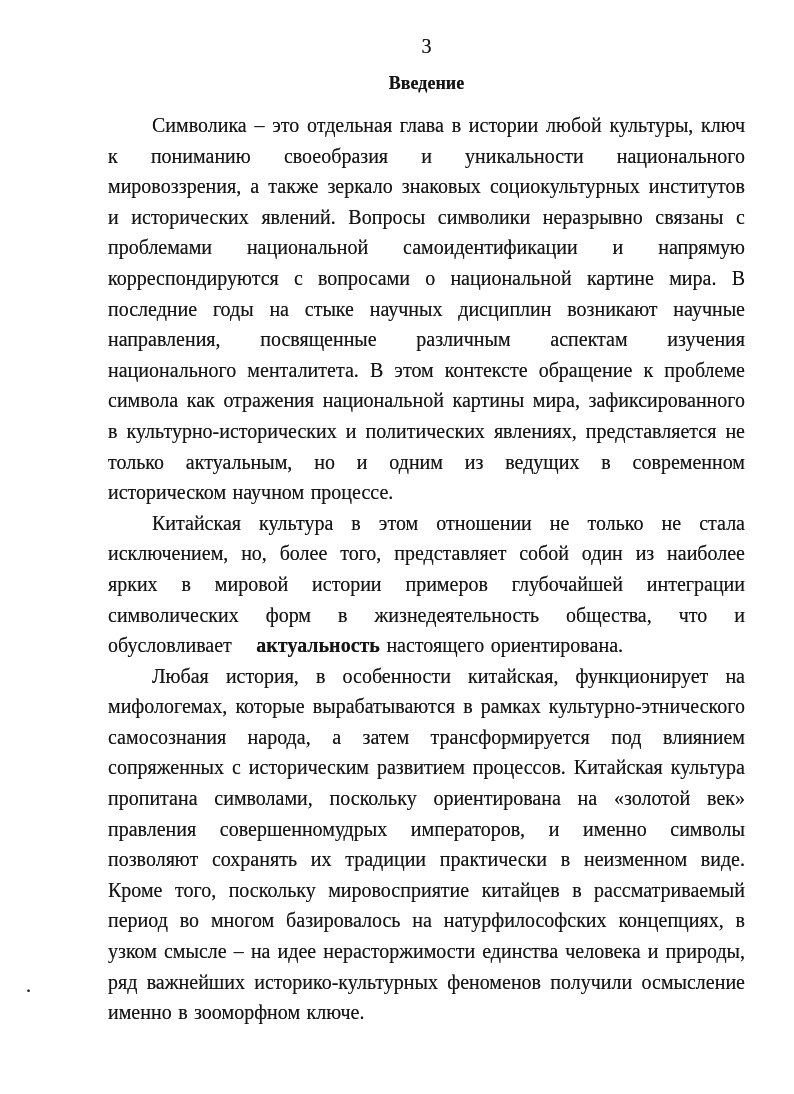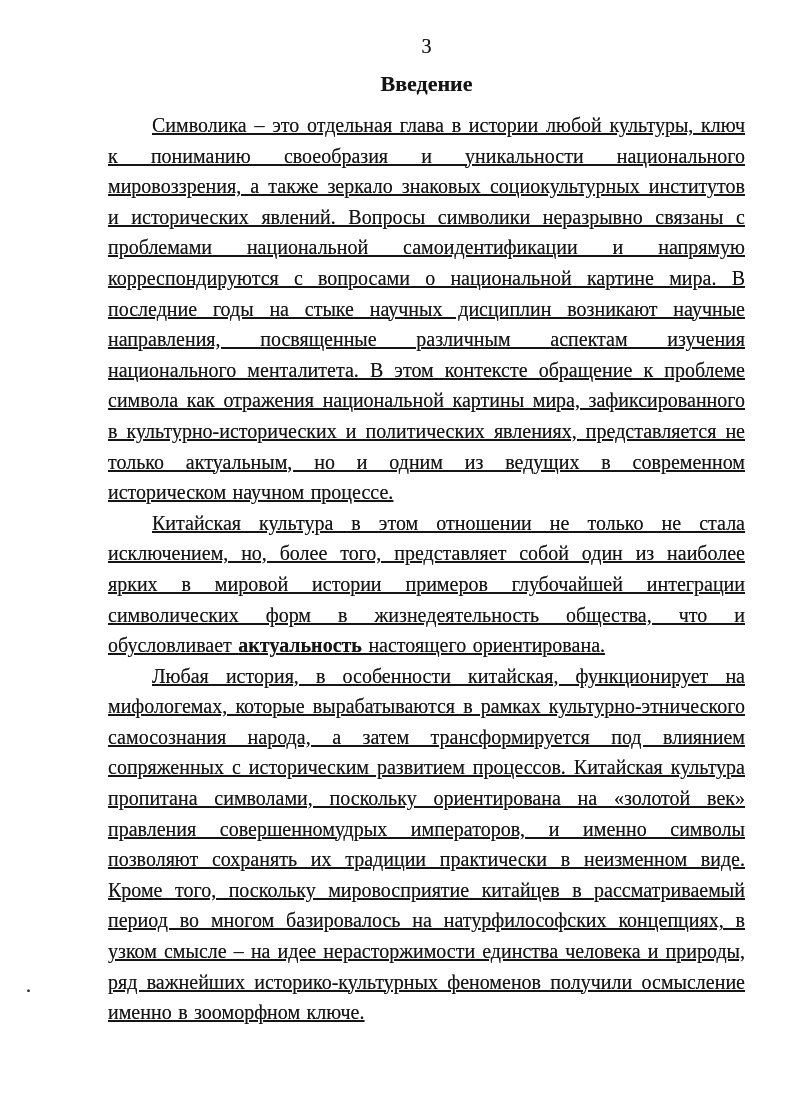--- a/index.html
+++ b/index.html
@@ -23,39 +23,39 @@
     top: 34px;
     width: 637px;
   }
   .page-number {
     text-align: center;
     font-size: 20px;
     line-height: 24px;
   }
   .heading {
     text-align: center;
-    font-size: 22px;
+    font-size: 18px;
     font-weight: 700;
     line-height: 27px;
     margin: 12px 0 0 0;
   }
   .body-text {
     margin-top: 13px;
   }
   .body-text p {
     margin: 0;
     font-size: 20px;
     line-height: 30.6px;
     text-align: justify;
     text-indent: 44px;
     word-spacing: 1.5px;
-    text-decoration: underline;
   }
   .body-text b {
     font-weight: 700;
+    margin-left: 18px;
   }
   .artifact-dot {
     position: absolute;
     left: 26px;
     top: 975px;
     font-size: 20px;
     line-height: 20px;
     color: #2a2a2a;
   }
 </style>

